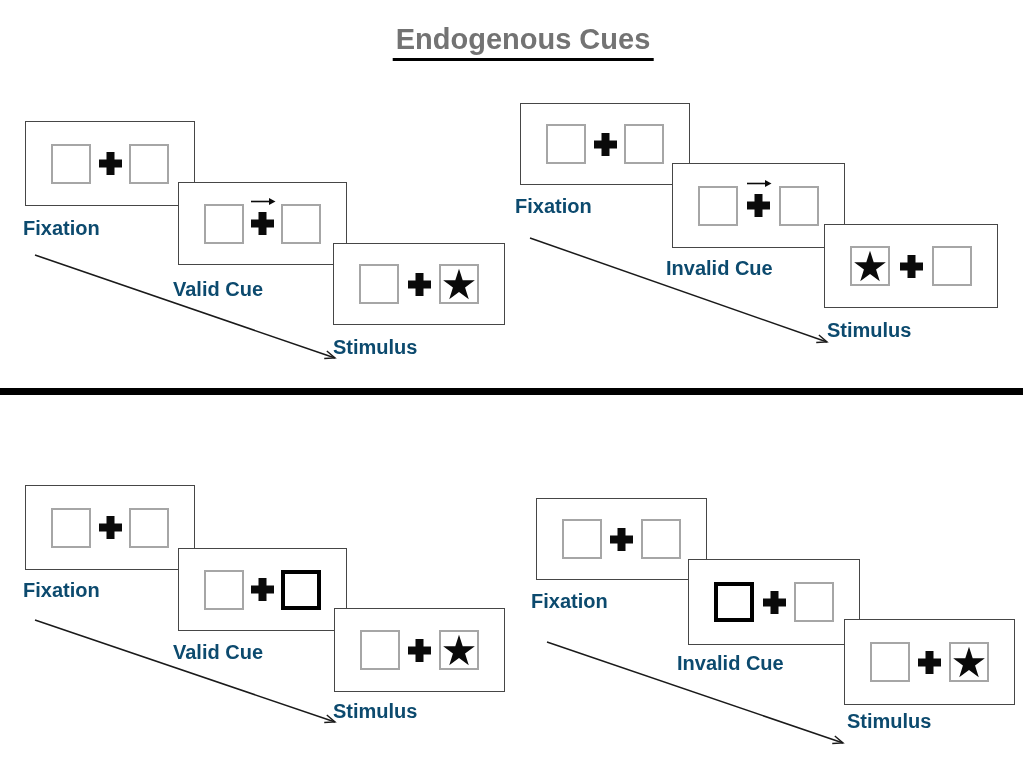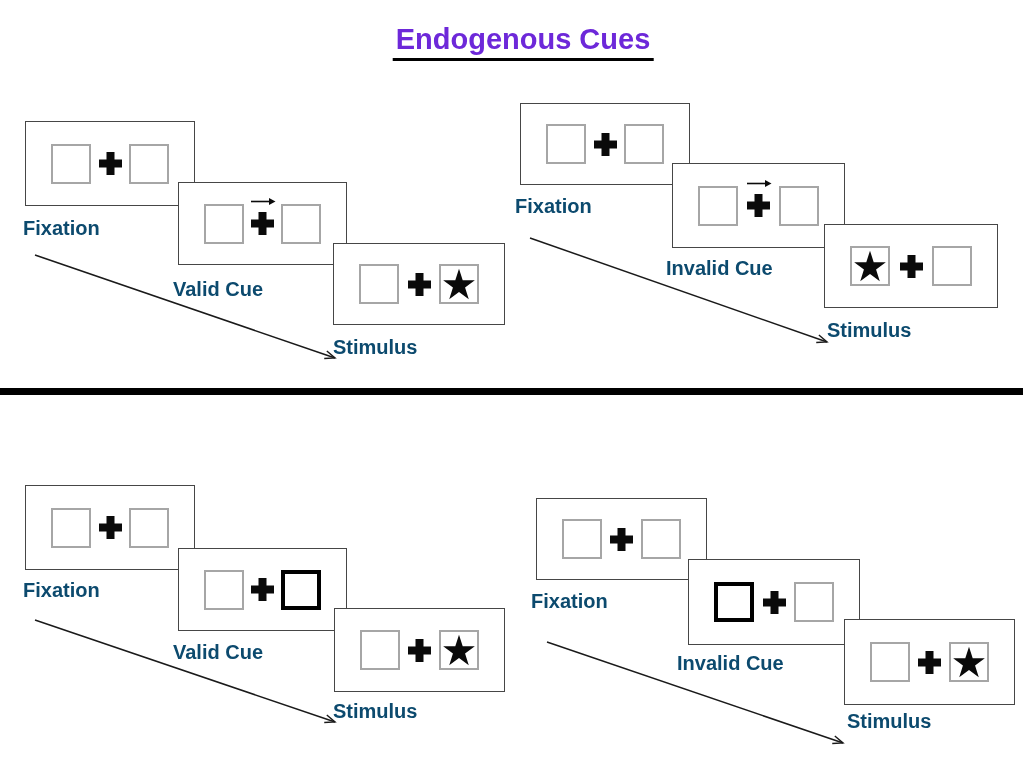--- a/index.html
+++ b/index.html
@@ -2,21 +2,21 @@
 <html><head>
 <meta charset="utf-8">
 <style>
   html,body{margin:0;padding:0;background:#ffffff;}
   #slide{
     position:relative;width:1023px;height:767px;background:#ffffff;
     font-family:"Liberation Sans",sans-serif;overflow:hidden;
   }
   .section-title{
     position:absolute;transform:translateX(-50%);
-    font-size:29px;font-weight:bold;color:#6d28d9;
+    font-size:29px;font-weight:bold;color:#737373;
     border-bottom:3px solid #000;padding:0 3px 2px 3px;
     white-space:nowrap;line-height:1.1;
   }
   .divider{position:absolute;left:0;width:1023px;height:7px;background:#000;}
   .card{
     position:absolute;background:#fff;border:1px solid #464646;
     box-sizing:border-box;display:flex;align-items:center;
     justify-content:space-between;padding:0 25px;
   }
   .box{

